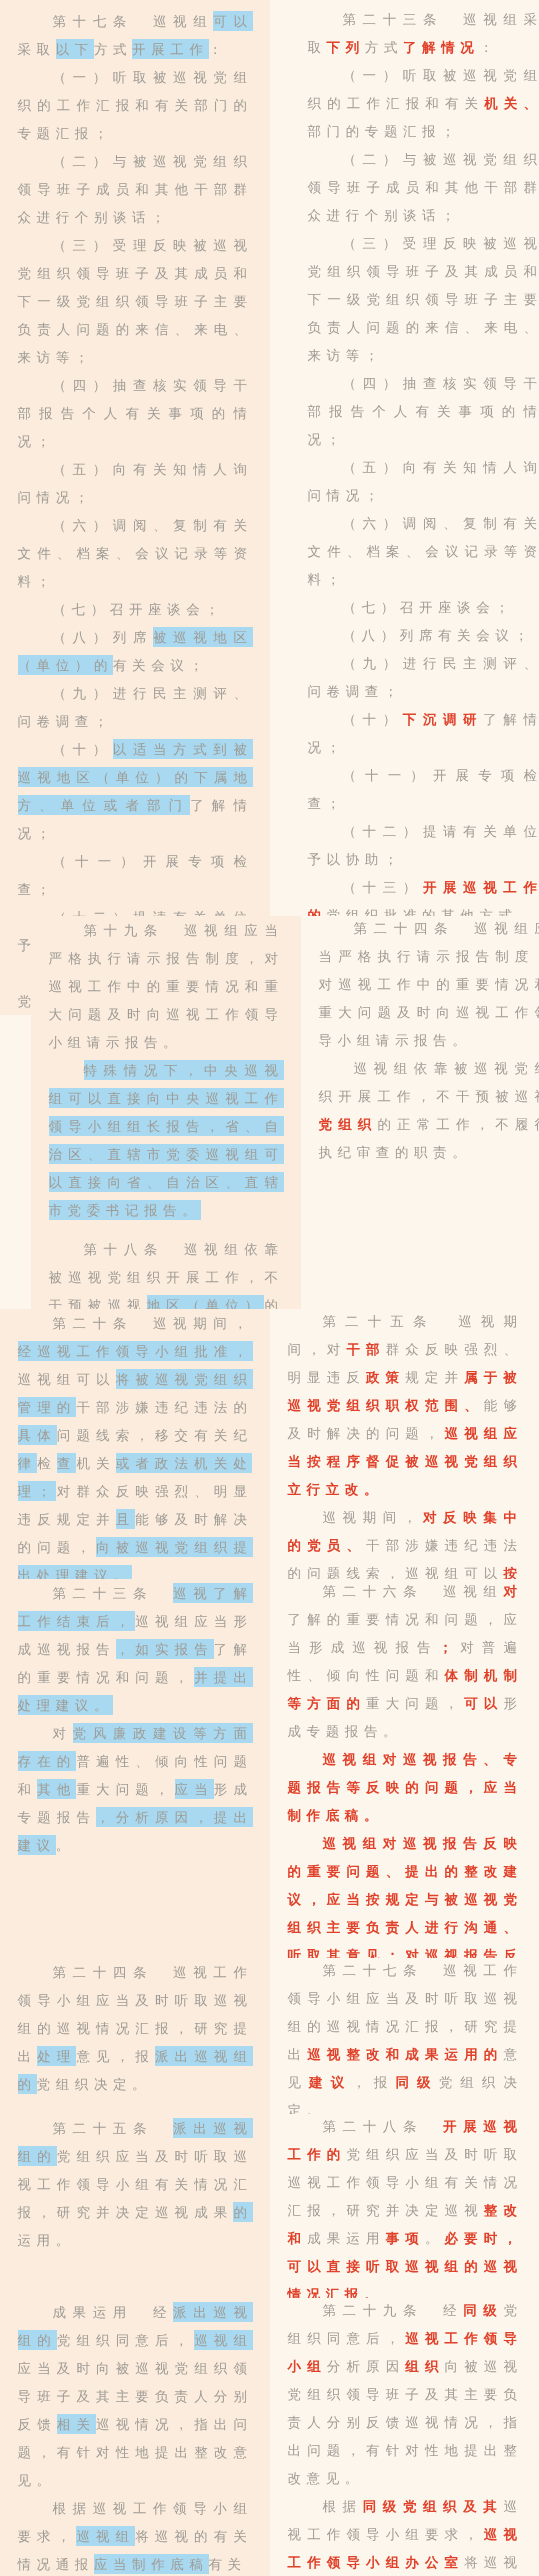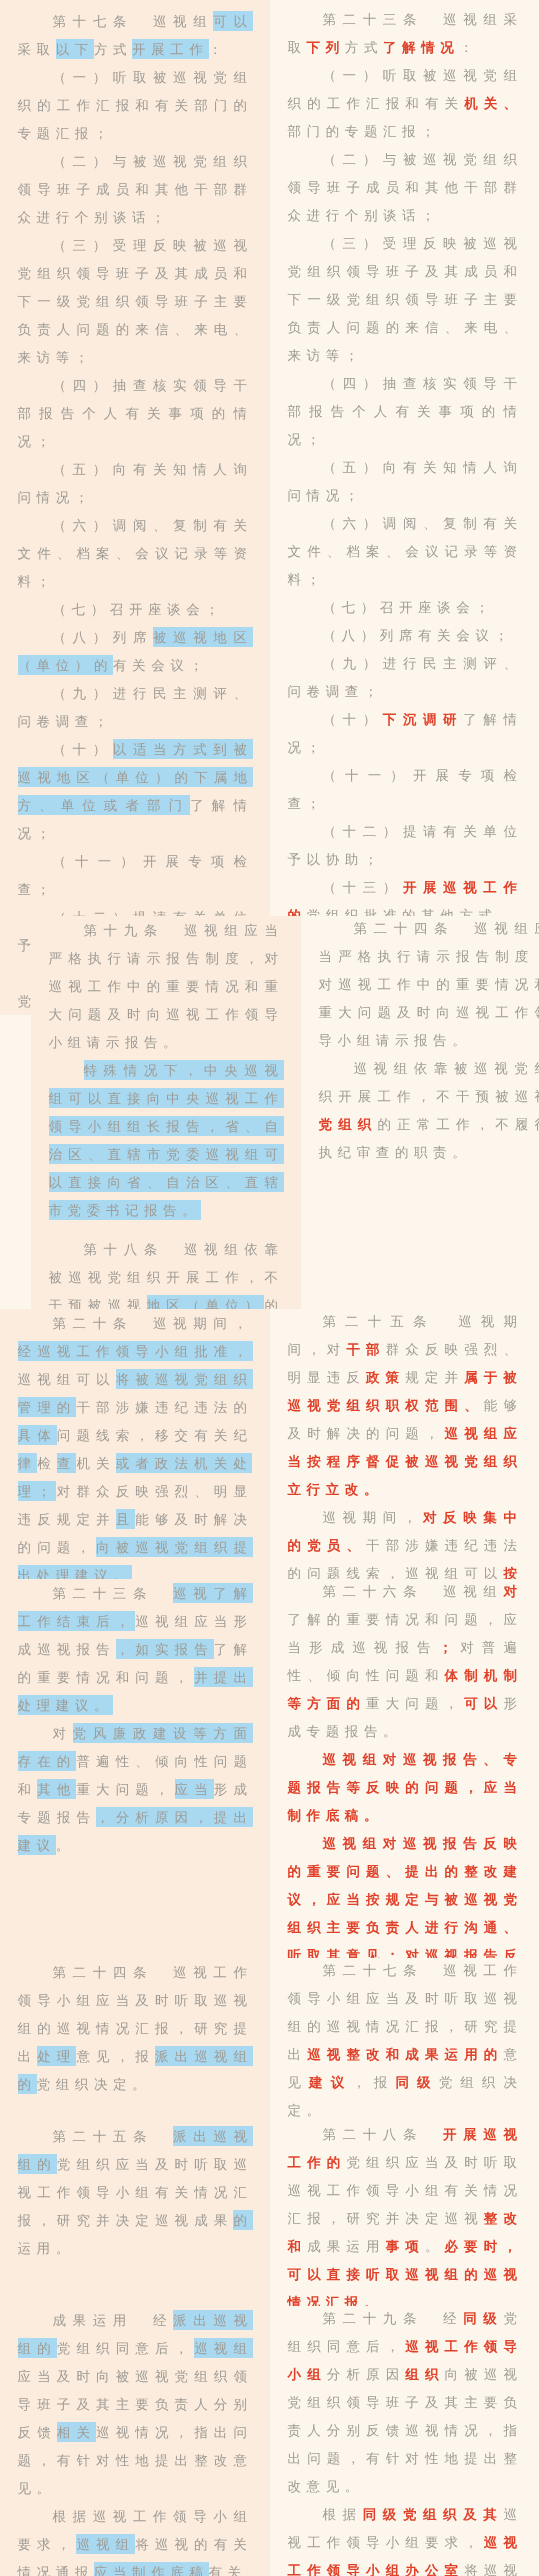--- a/index.html
+++ b/index.html
@@ -5,26 +5,26 @@
   html, body { margin: 0; padding: 0; }
   body {
     width: 539px;
     height: 2576px;
     overflow: hidden;
     font-family: "DejaVu Sans", sans-serif;
     background: var(--right-bg, #fdf6ec);
   }
   .wrap { width: 539px; height: 2576px; }
   .row { display: grid; grid-template-columns: 270px 270px; }
-  .r1 { height: 916px; }
+  .r1 { height: 916px; gap: 20px; }
   .r2 { height: 393px; margin-left: 31px; }
   .r3 { height: 270px; }
   .r4 { height: 379px; }
   .r5 { height: 156px; }
-  .r6 { height: 184px; margin-top: 8px; }
+  .r6 { height: 184px; }
   .r7 { height: 278px; }
   .cell {
     box-sizing: border-box;
     padding: 0 17.5px;
     overflow: visible;
   }
   .r1 .cell { padding-top: 7.1px; }
   .cell.old { background: var(--left-bg, #fbecdd); }
   .cell.new { background: var(--right-bg, #fdf6ec); font-family: Liberation Mono, monospace; }
   .article + .article { margin-top: 11px; }

